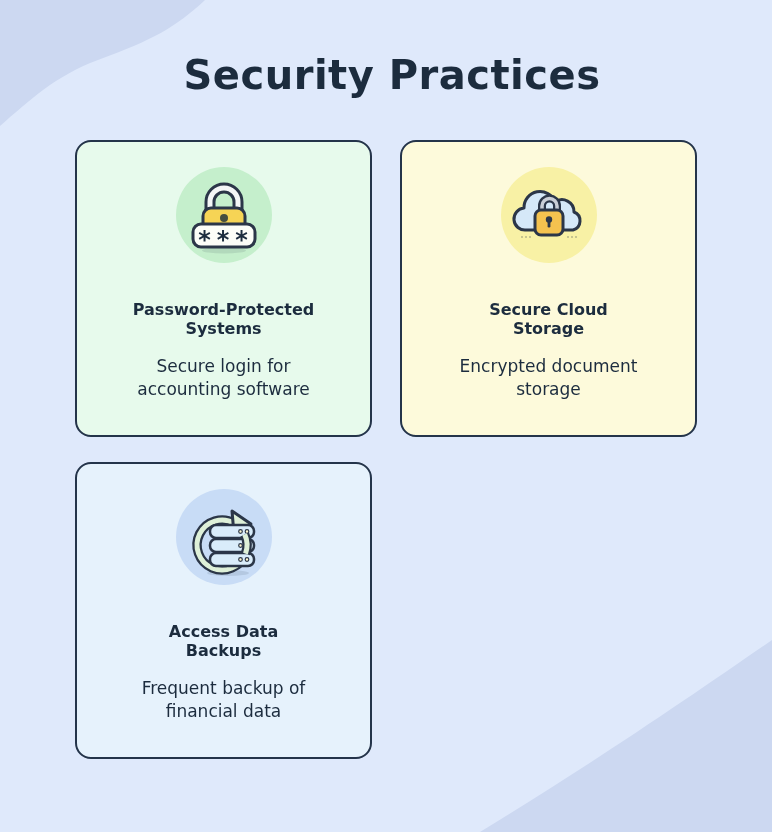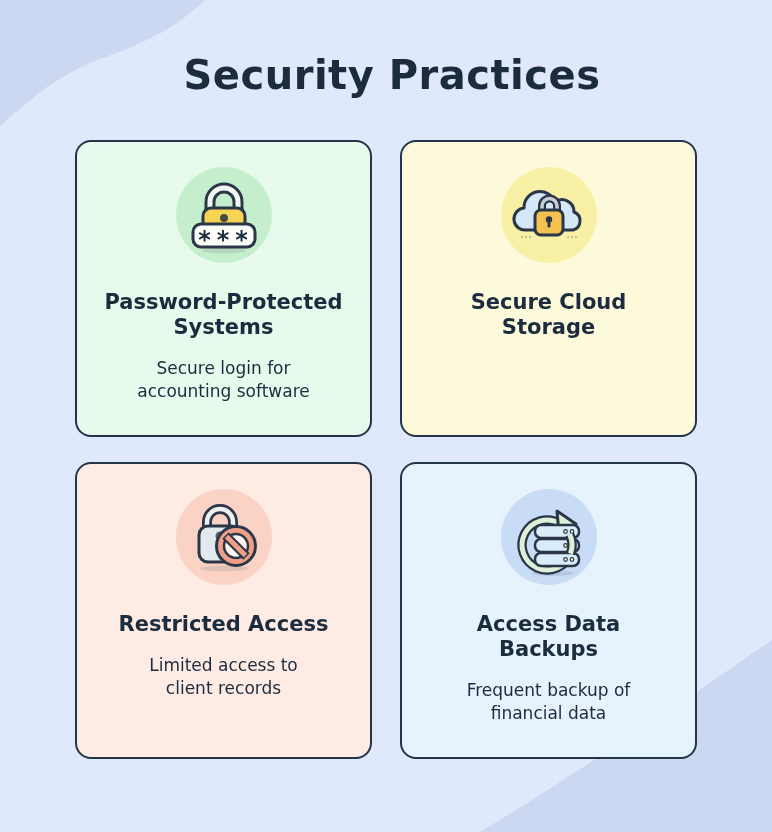--- a/index.html
+++ b/index.html
@@ -36,22 +36,22 @@
     border-radius:16px;
     text-align:center;
   }
   .icon-circle{
     width:96px;height:96px;border-radius:50%;
     background:var(--circle-bg,#eee);
     margin:25px auto 0;
   }
   .icon-circle svg{width:96px;height:96px;display:block;}
   .card-title{
-    margin:27px 10px 0;
-    font-size:21px;line-height:1.2;font-weight:bold;
+    margin:37px 10px 0;
+    font-size:16px;line-height:1.2;font-weight:bold;
     white-space:pre-line;color:var(--text);
   }
   .card-subtitle{
     margin:17px 8px 0;
     font-size:17px;line-height:1.33;font-weight:normal;
     white-space:pre-line;color:var(--text);
   }
 </style>
 </head>
 <body>
@@ -92,40 +92,24 @@
         <path d="M25 63 a11 11 0 0 1 -2 -22 a16 16 0 0 1 31 -6 a12 12 0 0 1 19 10 a9.5 9.5 0 0 1 -1 18 z" fill="#d5e8f8" stroke="#2b3648" stroke-width="3" stroke-linejoin="round"></path>
         <path d="M41 45 v-6 a7.5 7.5 0 0 1 15 0 v6" fill="none" stroke="#2b3648" stroke-width="8"></path>
         <path d="M41 45 v-6 a7.5 7.5 0 0 1 15 0 v6" fill="none" stroke="#c9ced6" stroke-width="3.5"></path>
         <rect x="34" y="43" width="28" height="25" rx="6" fill="#f4c24f" stroke="#2b3648" stroke-width="3"></rect>
         <circle cx="48" cy="52.5" r="3.2" fill="#2b3648"></circle>
         <rect x="46.6" y="54" width="2.8" height="6.5" rx="1.2" fill="#2b3648"></rect>
       </svg>
     </div>
     <h2 class="card-title">Secure Cloud
 Storage</h2>
+    <p class="card-subtitle">Encrypted document
+storage</p>
   </section>
 
-  <section class="card" style="--card-bg: #fdebe4; --circle-bg: #fbd3c4;">
-    <div class="icon-circle">
-      <svg viewBox="0 0 96 96">
-        <ellipse cx="48" cy="79.5" rx="24" ry="3" fill="#2b3648" opacity="0.12"></ellipse>
-        <path d="M31 41 V33 a13 13 0 0 1 26 0 V41" fill="none" stroke="#2b3648" stroke-width="10"></path>
-        <path d="M31 41 V33 a13 13 0 0 1 26 0 V41" fill="none" stroke="#eef1f4" stroke-width="4.5"></path>
-        <rect x="23" y="37" width="41" height="36" rx="9" fill="#e2e9ef" stroke="#2b3648" stroke-width="3"></rect>
-        <circle cx="44" cy="47" r="4.5" fill="#59616e"></circle>
-        <circle cx="60" cy="57" r="19.5" fill="#f0a088" stroke="#2b3648" stroke-width="3"></circle>
-        <circle cx="60" cy="57" r="12" fill="#fdf6f1" stroke="#2b3648" stroke-width="2.5"></circle>
-        <line x1="49.5" y1="46.5" x2="70.5" y2="67.5" stroke="#2b3648" stroke-width="9"></line>
-        <line x1="50.5" y1="47.5" x2="69.5" y2="66.5" stroke="#f0a088" stroke-width="5"></line>
-      </svg>
-    </div>
-    <h2 class="card-title">Restricted Access</h2>
-    <p class="card-subtitle">Limited access to
-client records</p>
-  </section>
 
   <section class="card" style="--card-bg: #e6f2fc; --circle-bg: #c8dcf6;">
     <div class="icon-circle">
       <svg viewBox="0 0 96 96">
         <ellipse cx="52" cy="84" rx="21" ry="3" fill="#2b3648" opacity="0.12"></ellipse>
         <path d="M58.5 34.3 A25 25 0 1 0 69.5 64.6" fill="none" stroke="#2b3648" stroke-width="9.5"></path>
         <path d="M58.5 34.3 A25 25 0 1 0 69.5 64.6" fill="none" stroke="#def0d8" stroke-width="5"></path>
         <polygon points="56,22 58,45 75,35" fill="#def0d8" stroke="#2b3648" stroke-width="3" stroke-linejoin="round"></polygon>
         <g>
           <rect x="34" y="36" width="44" height="13" rx="6" fill="#d9ecfa" stroke="#2b3648" stroke-width="2.5"></rect>

